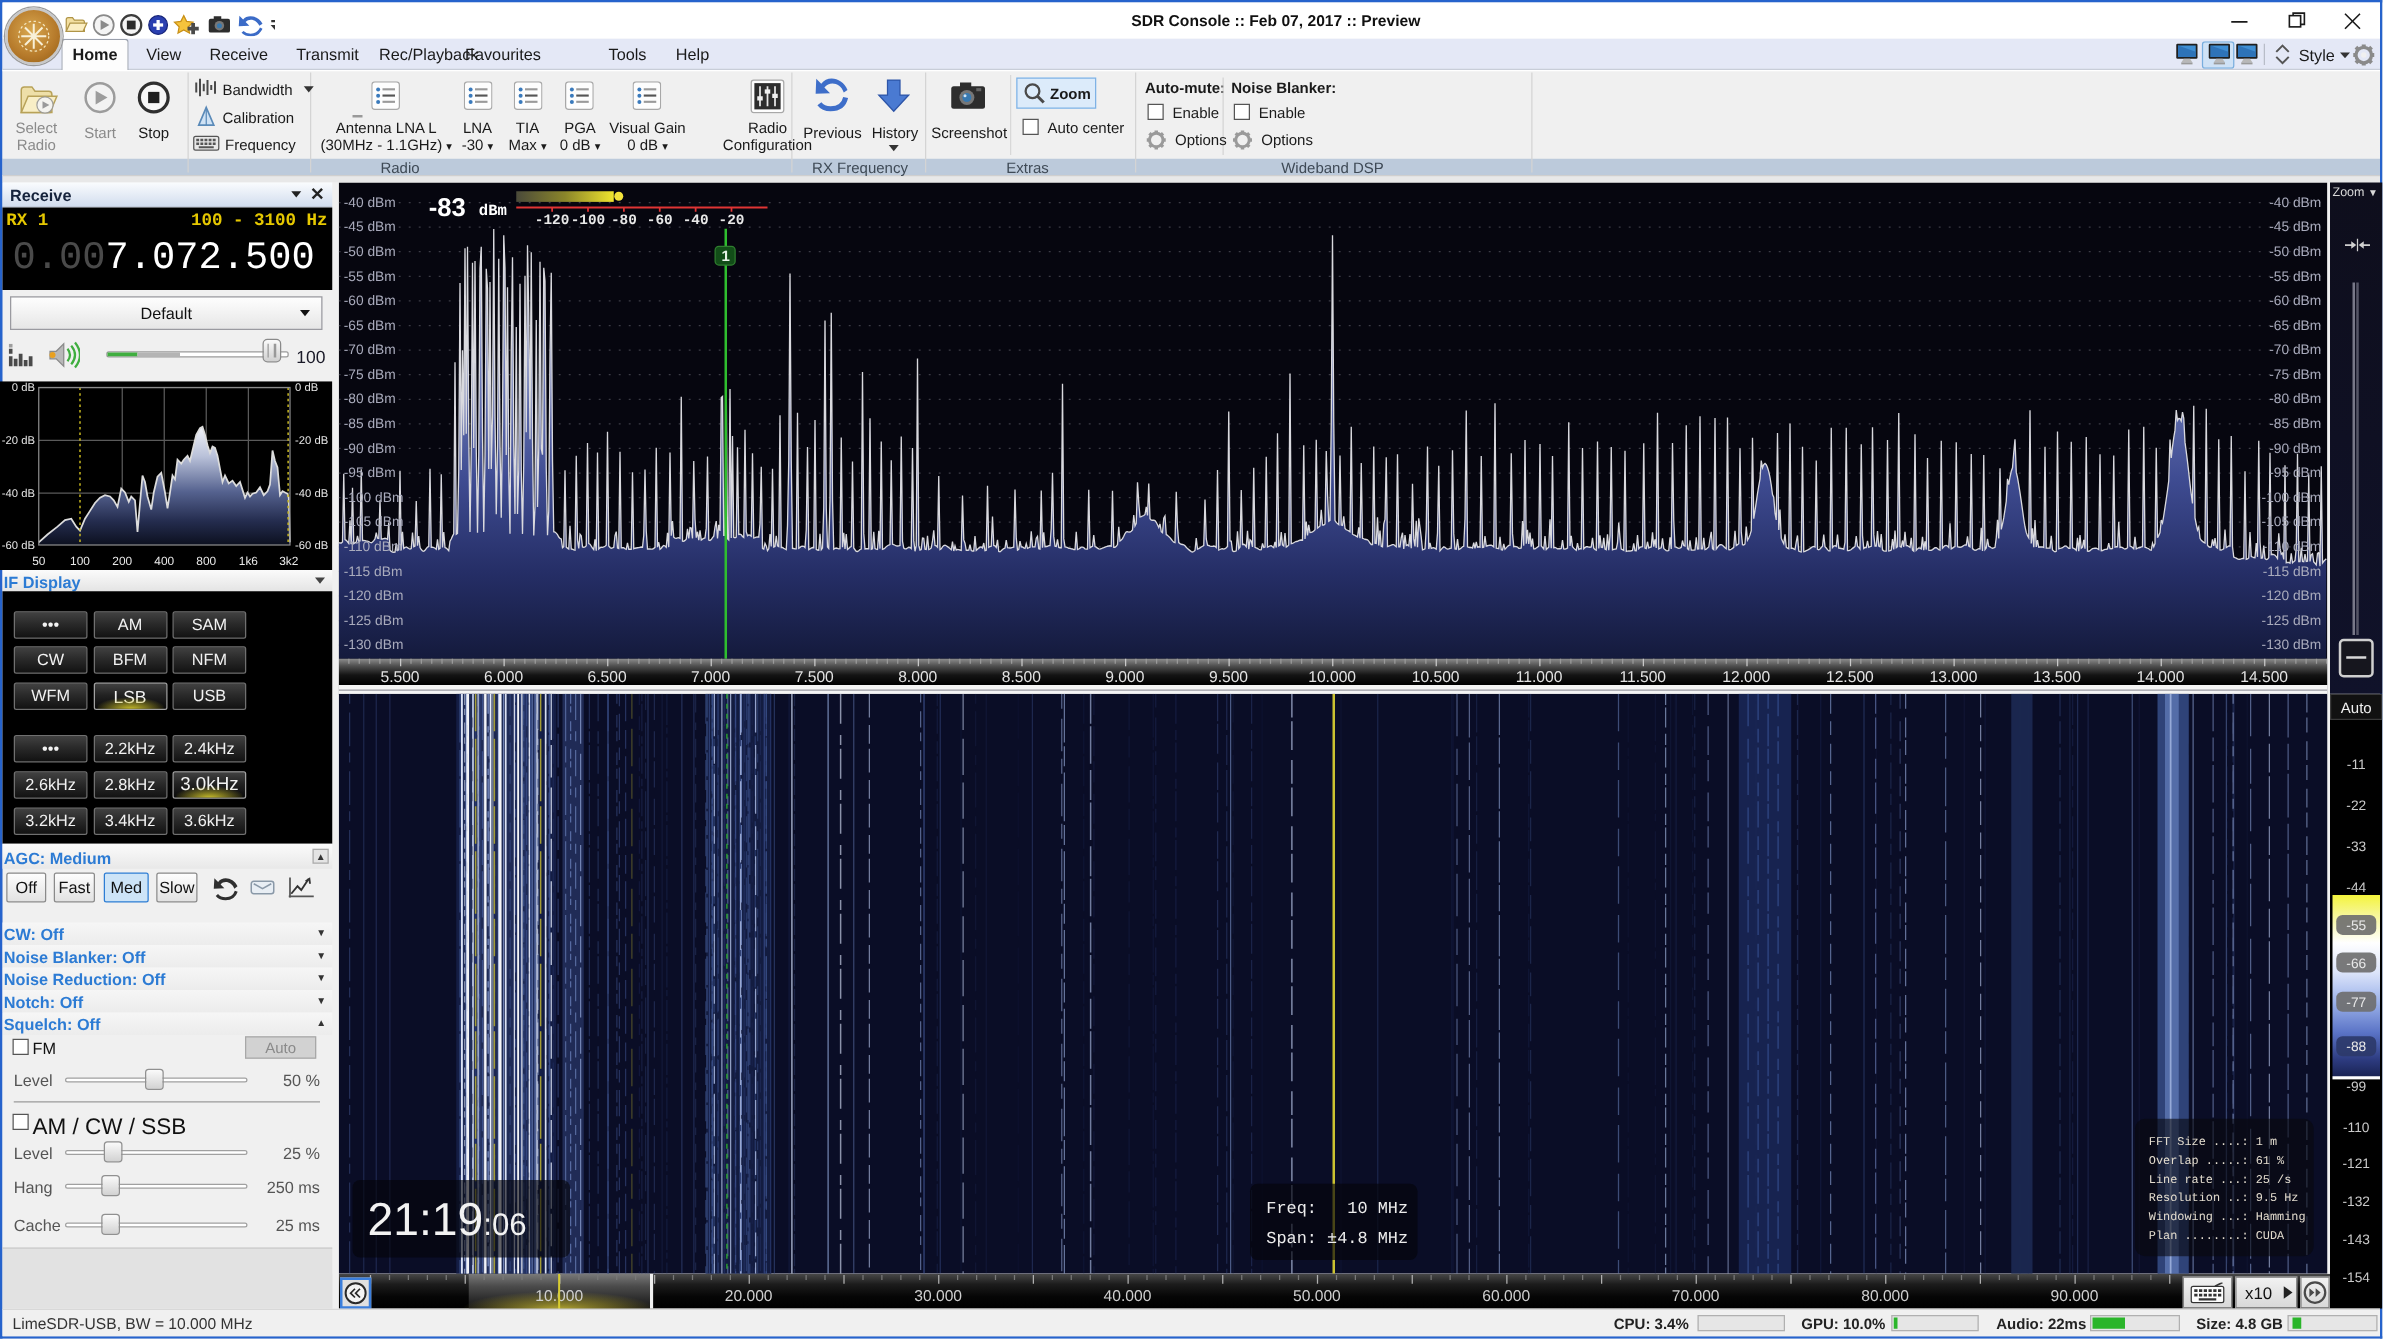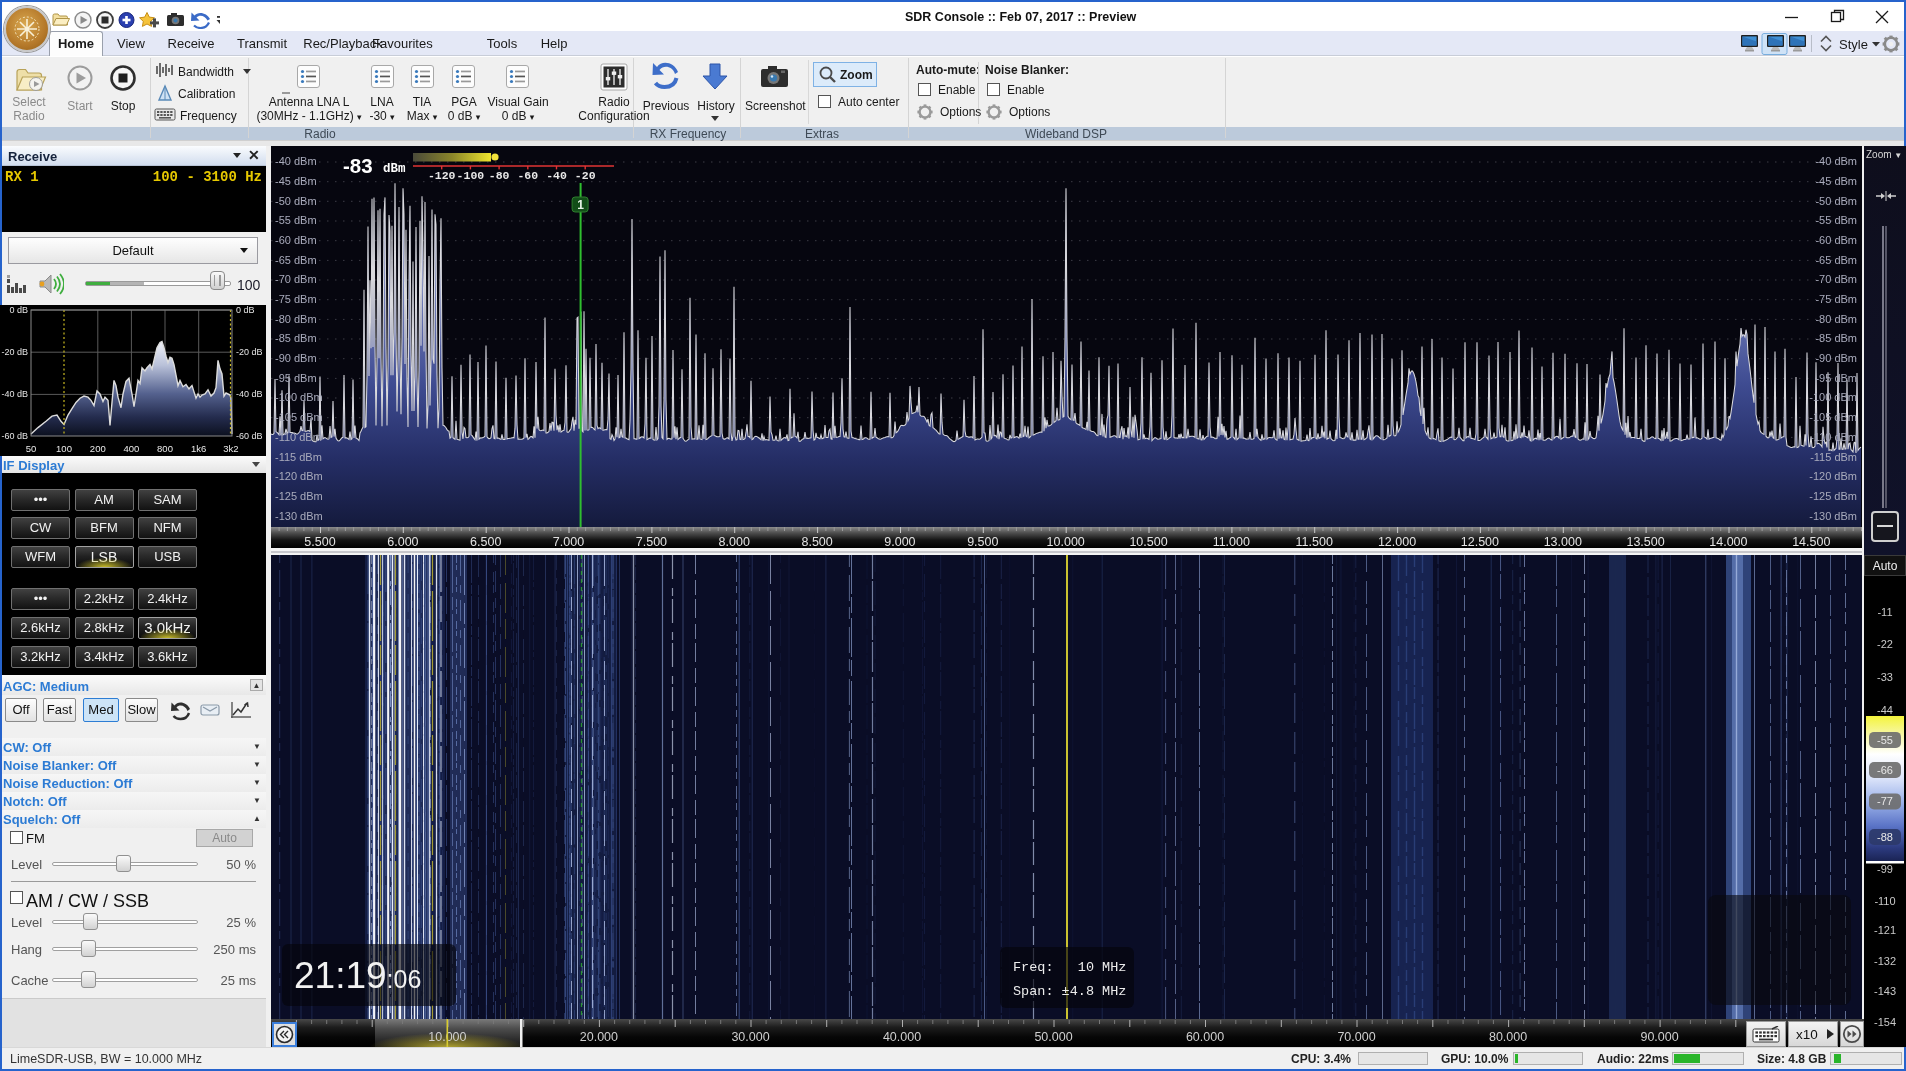--- a/index.html
+++ b/index.html
@@ -290,20 +290,21 @@
       </g>
     </svg>
     <div class="abs t12" style="left:1009px;top:105px">Options</div>
     <div class="abs" style="left:2px;top:146px;width:264px;height:20px;background:linear-gradient(#fafcfe,#d2ddee);border-bottom:1px solid #b8c4d6"></div>
     <div class="abs" style="left:8px;top:149px;font-size:13px;font-weight:bold;color:#16233c">Receive</div>
     <div class="ddv abs" style="left:233px;top:153px;border-top-color:#222"></div>
     <div class="abs" style="left:248px;top:147px;font-size:14px;color:#222;font-weight:bold">✕</div>
     <div class="abs" style="left:2px;top:166px;width:264px;height:66px;background:#000"></div>
     <div class="abs" style="left:5px;top:169px;font-family:'Liberation Mono',monospace;font-size:14px;font-weight:bold;color:#e6c800">RX 1</div>
     <div class="abs" style="left:0px;top:169px;width:262px;text-align:right;font-family:'Liberation Mono',monospace;font-size:14px;font-weight:bold;color:#e6c800">100 - 3100 Hz</div>
+    <div class="abs" style="left:10px;top:189px;font-family:'Liberation Mono',monospace;font-size:31px;color:#4a4a4a;letter-spacing:0px"><span>0.00</span><span style="color:#fff">7.072.500</span></div>
     <div class="abs" style="left:8px;top:237px;width:250px;height:27px;background:linear-gradient(#fefefe,#e6e6e6);border:1px solid #9a9aa0"></div>
     <div class="abs" style="left:8px;top:243px;width:250px;text-align:center;font-size:13px;color:#111">Default</div>
     <div class="ddv abs" style="left:240px;top:248px;border-top-color:#111"></div>
     <svg width="22" height="20" viewBox="0 0 22 20" style="position:absolute;left:7px;top:275px">
       <g fill="#4a4a4a">
         <rect x="0" y="4" width="3" height="4"></rect>
         <rect x="0" y="10" width="3" height="8"></rect>
         <rect x="4" y="12" width="3" height="6"></rect>
         <rect x="8" y="8" width="3" height="10"></rect>
         <rect x="12" y="13" width="3" height="5"></rect>
@@ -1226,20 +1227,26 @@
     <div class="abs" style="left:1840px;top:1021px;width:24px;height:26px;background:linear-gradient(#f2f2f2,#d8d8d8);border:1px solid #9a9a9a"></div>
     <svg width="20" height="20" viewBox="0 0 20 20" style="position:absolute;left:1842px;top:1024px">
       <circle cx="10" cy="10" r="8.2" fill="none" stroke="#4a4a4a" stroke-width="1.8"></circle>
       <path d="M5.5 6.5 l4 3.5 -4 3.5 Z M10.5 6.5 l4 3.5 -4 3.5 Z" fill="#4a4a4a"></path>
     </svg>
     <div class="abs" style="left:282px;top:944px;width:174px;height:62px;background:rgba(5,5,10,0.62);border-radius:6px"></div>
     <div class="abs" style="left:294px;top:955px;font-size:37px;color:#f2f2f2">21:19<span style="font-size:25px">:06</span></div>
     <div class="abs" style="left:1000px;top:947px;width:134px;height:61px;background:rgba(5,5,10,0.66);border-radius:6px"></div>
     <div class="abs" style="left:1013px;top:956px;font-family:'Liberation Mono',monospace;font-size:13.5px;color:#ececec;line-height:24px">Freq:&nbsp;&nbsp;&nbsp;10 MHz<br>Span: ±4.8 MHz</div>
     <div class="abs" style="left:1708px;top:895px;width:143px;height:110px;background:rgba(8,8,14,0.6);border-radius:8px"></div>
+    <div class="abs" style="left:1719px;top:906px;font-family:'Liberation Mono',monospace;font-size:9.5px;color:#e4ddcf;line-height:15px;white-space:pre">FFT Size ....: 1 m
+Overlap .....: 61 %
+Line rate ...: 25 /s
+Resolution ..: 9.5 Hz
+Windowing ...: Hamming
+Plan ........: CUDA</div>
     <div class="abs" style="left:2px;top:1047px;width:1902px;height:22px;background:#f0f0f0;border-top:1px solid #d8d8d8"></div>
     <div class="abs" style="left:10px;top:1052px;font-size:12.5px;color:#333">LimeSDR-USB, BW = 10.000 MHz</div>
     <div class="abs" style="left:1291px;top:1052px;font-size:12px;color:#222;font-weight:bold">CPU: 3.4%</div>
     <div class="abs" style="left:1358px;top:1052px;width:70px;height:13px;background:#e6e6e6;border:1px solid #b0b0b0"></div>
     <div class="abs" style="left:1441px;top:1052px;font-size:12px;color:#222;font-weight:bold">GPU: 10.0%</div>
     <div class="abs" style="left:1513px;top:1052px;width:70px;height:13px;background:#e6e6e6;border:1px solid #b0b0b0"></div>
     <div class="abs" style="left:1515px;top:1054px;width:3px;height:9px;background:#2ab52a"></div>
     <div class="abs" style="left:1597px;top:1052px;font-size:12px;color:#222;font-weight:bold">Audio: 22ms</div>
     <div class="abs" style="left:1672px;top:1052px;width:72px;height:13px;background:#e6e6e6;border:1px solid #b0b0b0"></div>
     <div class="abs" style="left:1674px;top:1054px;width:26px;height:9px;background:#2ab52a"></div>

